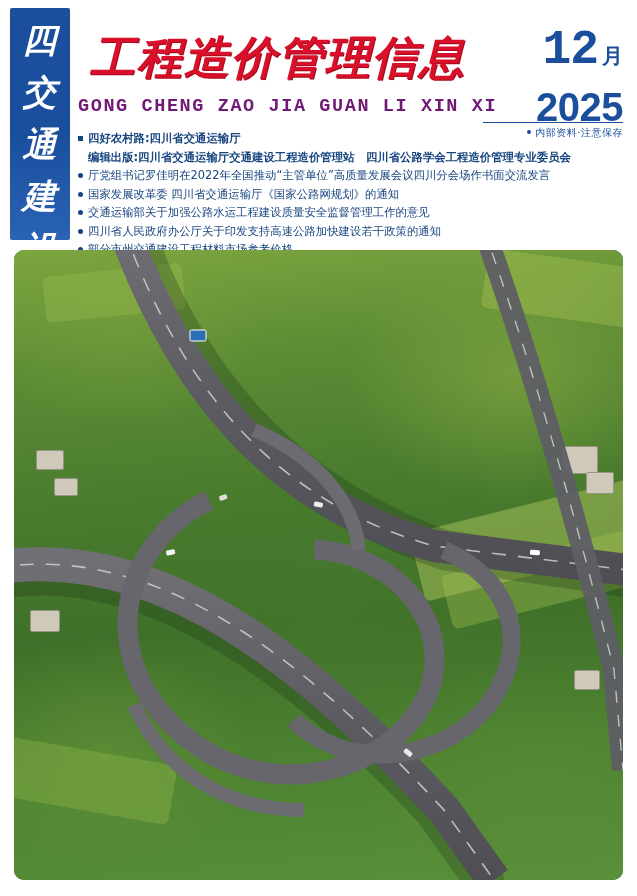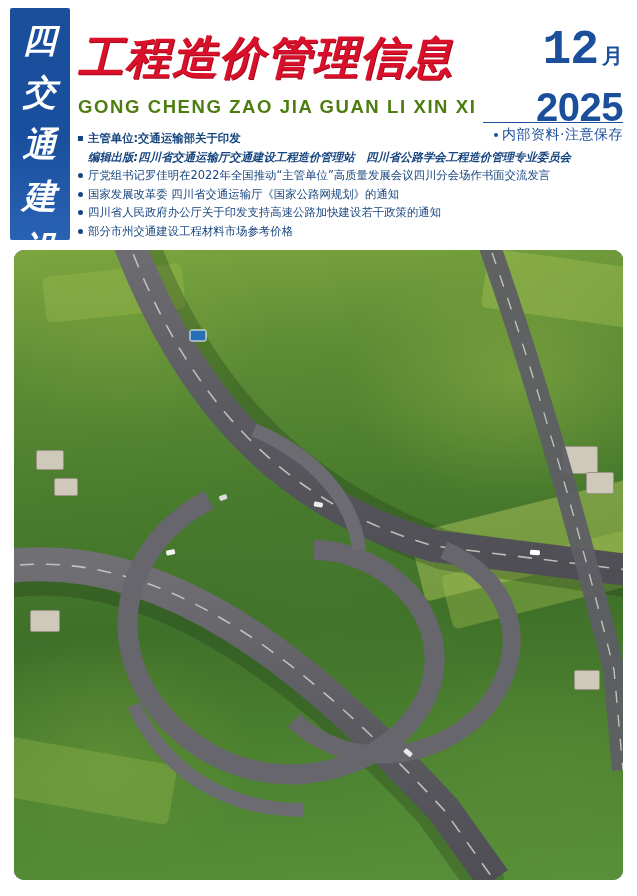--- a/index.html
+++ b/index.html
@@ -50,43 +50,44 @@
     font-style: italic;
   }
 
   
   .masthead {
     position: absolute;
     left: 78px;
     top: 30px;
     width: 400px;
     height: 60px;
+    text-align: center;
   }
   .masthead .title-cn {
     font-family: "DejaVu Serif", "Liberation Serif", serif;
     font-size: 45px;
     font-weight: 700;
     font-style: italic;
     color: #d8102a;
     letter-spacing: 2px;
     line-height: 56px;
     white-space: nowrap;
     text-shadow: 1px 1px 0 #a8091f;
   }
   .title-pinyin {
     position: absolute;
     left: 78px;
     top: 96px;
     width: 420px;
     font-size: 18.5px;
     font-weight: 700;
-    color: #4d7c0f;
+    color: #701a75;
     letter-spacing: 1.6px;
     white-space: nowrap;
-    font-family: Liberation Sans, sans-serif;
+    font-family: Liberation Mono, monospace;
   }
 
   
   .date-block {
     position: absolute;
     right: 14px;
     top: 26px;
     width: 140px;
     text-align: right;
     color: #1b4f9c;
@@ -124,21 +125,21 @@
     width: 140px;
     height: 1px;
     background: #1b4f9c;
   }
   .date-note {
     position: absolute;
     right: 14px;
     top: 126px;
     width: 160px;
     text-align: right;
-    font-size: 14px;
+    font-size: 10px;
     color: #1b4f9c;
     letter-spacing: 0.5px;
   }
   .date-note .dot {
     display: inline-block;
     width: 4px;
     height: 4px;
     background: #1b4f9c;
     border-radius: 50%;
     margin-right: 4px;
@@ -175,21 +176,21 @@
     display: inline-block;
     width: 5px;
     height: 5px;
     border-radius: 50%;
     background: #17457f;
     margin-right: 5px;
     margin-top: 6px;
     flex: 0 0 auto;
   }
   .note-line .txt { flex: 1 1 auto; }
-  .note-line.indent { padding-left: 10px; font-style: italic; }
+  .note-line.indent { padding-left: 10px; }
   .note-line.bold .txt { font-weight: 700; }
 
   
   .photo-frame {
     position: absolute;
     left: 14px;
     top: 250px;
     width: 609px;
     height: 630px;
     border-radius: 10px;
@@ -274,42 +275,46 @@
   </div>
   <div class="date-rule"></div>
   <div class="date-note">
     <span class="dot"></span><span>内部资料·注意保存</span>
   </div>
 
   <div class="notes">
 
     <div class="note-line bold">
       <span class="bullet-sq"></span>
-      <span class="txt">主管单位:交通运输部关于印发</span>
+      <span class="txt">四好农村路:四川省交通运输厅</span>
     </div>
 
     <div class="note-line bold indent">
       <span class="txt">编辑出版:四川省交通运输厅交通建设工程造价管理站　四川省公路学会工程造价管理专业委员会</span>
     </div>
 
     <div class="note-line">
       <span class="bullet-dot"></span>
       <span class="txt">厅党组书记罗佳明在2022年全国推动“主管单位”高质量发展会议四川分会场作书面交流发言</span>
     </div>
 
     <div class="note-line">
       <span class="bullet-dot"></span>
       <span class="txt">国家发展改革委 四川省交通运输厅《国家公路网规划》的通知</span>
     </div>
 
     <div class="note-line">
       <span class="bullet-dot"></span>
+      <span class="txt">交通运输部关于加强公路水运工程建设质量安全监督管理工作的意见</span>
+    </div>
+
+    <div class="note-line">
+      <span class="bullet-dot"></span>
       <span class="txt">四川省人民政府办公厅关于印发支持高速公路加快建设若干政策的通知</span>
     </div>
-
 
     <div class="note-line">
       <span class="bullet-dot"></span>
       <span class="txt">部分市州交通建设工程材料市场参考价格</span>
     </div>
 
   </div>
 
   <div class="photo-frame">
     <div class="photo"></div>

